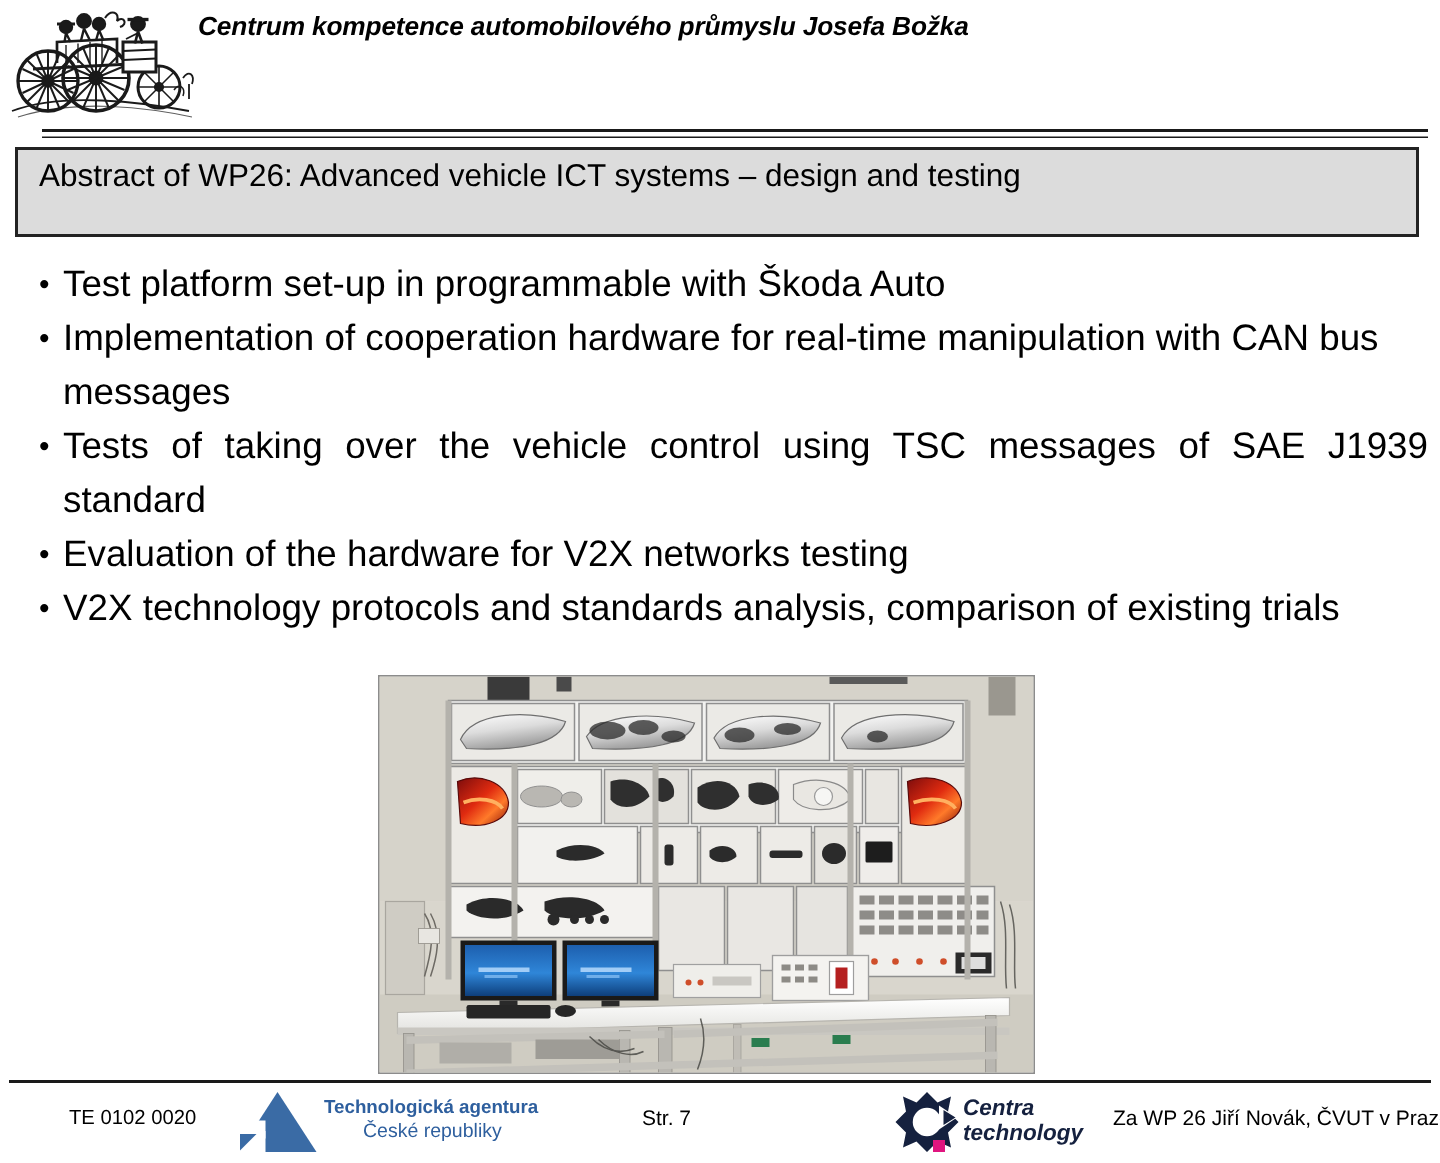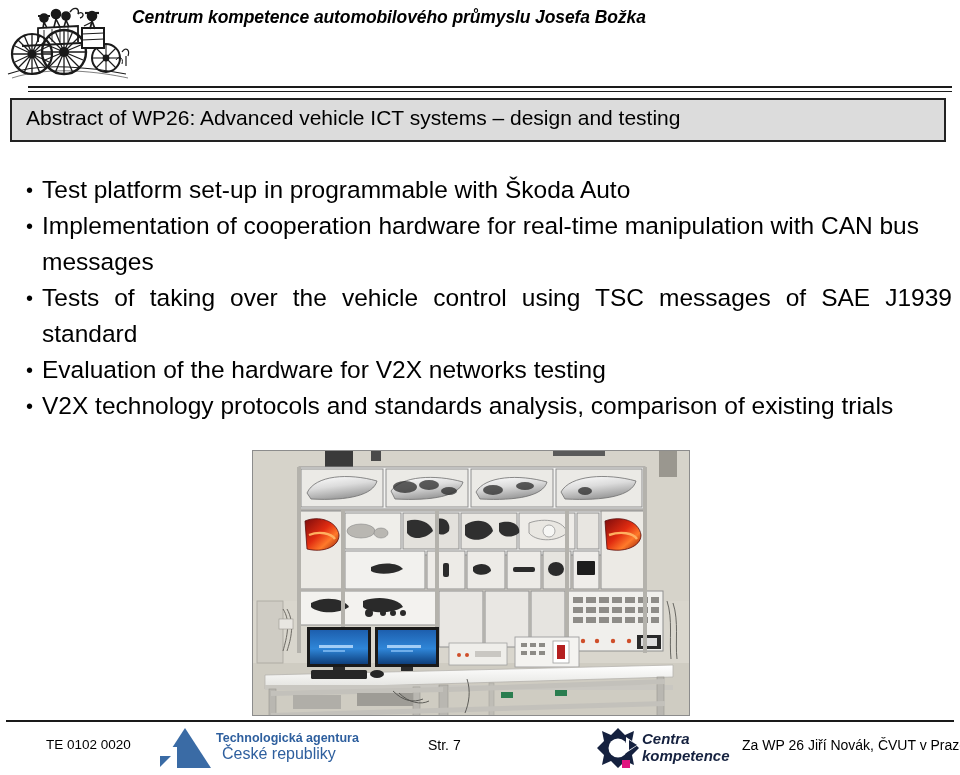--- a/index.html
+++ b/index.html
@@ -58,21 +58,21 @@
     position: absolute;
     left: 28px; top: 91px;
     width: 924px; height: 1px;
     background: #1a1a1a;
   }
 
   
   #title-box {
     position: absolute;
     left: 10px; top: 98px;
-    width: 936px; height: 44px;
+    width: 936px; height: 60px;
     background: #dcdcdc;
     border: 2px solid #222222;
     box-sizing: border-box;
   }
   #title-text {
     position: absolute;
     left: 14px; top: 3px;
     font-size: 21px;
     line-height: 30px;
     white-space: nowrap;
@@ -145,24 +145,25 @@
     left: 58px; top: 5px;
     line-height: 15px;
   }
   #tacr-line1 {
     font-size: 12.5px;
     color: #2e5f9e;
     font-weight: bold;
     white-space: nowrap;
   }
   #tacr-line2 {
-    font-size: 16px;
+    font-size: 13px;
     color: #2e5f9e;
     padding-left: 6px;
     white-space: nowrap;
+    margin-left: 20px;
   }
   #footer-page-number {
     position: absolute;
     left: 428px; top: 737px;
     font-size: 14px;
     white-space: nowrap;
   }
   #ck-logo {
     position: absolute;
     left: 596px; top: 726px;
@@ -574,17 +575,17 @@
     <svg viewBox="0 0 44 42" width="44" height="42" aria-hidden="true">
       <path d="M22 1 L29 8 L38 4 L36 14 L43 21 L36 28 L38 38 L29 34 L22 41 L15 34 L6 38 L8 28 L1 21 L8 14 L6 4 L15 8 Z" fill="#15213f"></path>
       <circle cx="22" cy="21" r="9.5" fill="#ffffff"></circle>
       <path d="M26 33 L34 33 L34 41 L26 41 Z" fill="#e0157f"></path>
       <path d="M30 10 L42 18 L30 26 Z" fill="#ffffff"></path>
       <path d="M33 13 L41 18 L33 23 Z" fill="#15213f"></path>
     </svg>
   </div>
   <div id="ck-logo-text">
     <div id="ck-line1">Centra</div>
-    <div id="ck-line2">kompetence</div>
+    <div id="ck-line2">technology</div>
   </div>
 </div>
 
 <div id="footer-author">Za WP 26 Jiří Novák, ČVUT v Praze</div>
 
 </body></html>

